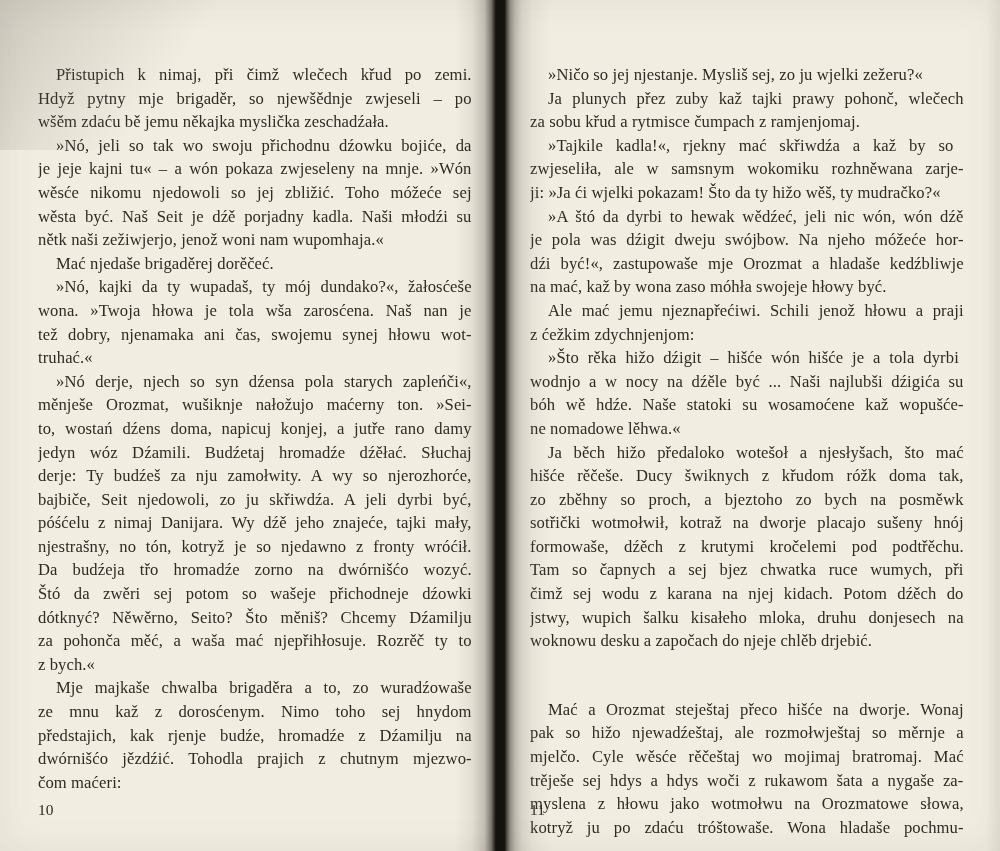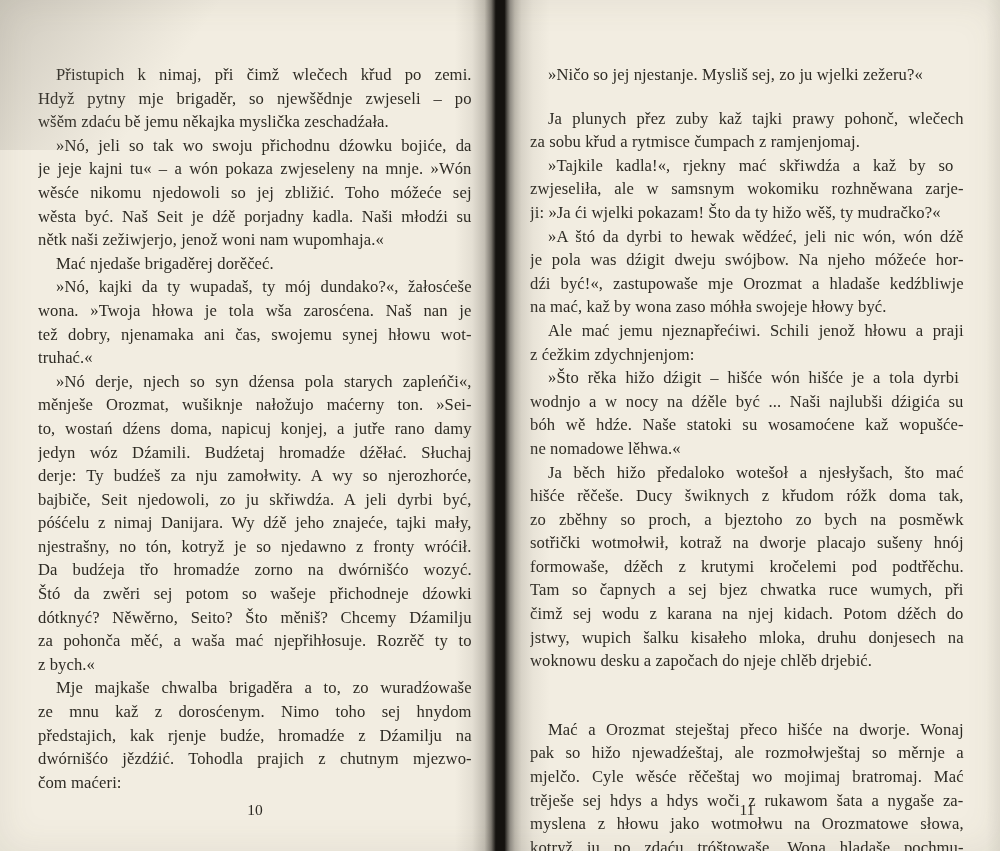--- a/index.html
+++ b/index.html
@@ -36,21 +36,21 @@
     overflow: hidden;
     text-align: left;
     letter-spacing: 0.1px;
   }
   .line.indent { text-indent: 18px; }
 
   .page-number {
     position: absolute;
     top: 801px;
     width: 434px;
-    text-align: center;
+    text-align: left;
     font-size: 15.5px;
     line-height: 18px;
     font-family: Liberation Serif, serif;
   }
   #left-num  { left: 38px; }
   #right-num { left: 33px; }
 
   
   .gutter {
     position: absolute;
@@ -143,21 +143,21 @@
       </div>
     <div class="page-number" id="left-num">10</div>
   </div>
 
   <div class="page" id="right-page">
     <div class="text-block" id="right-text">
         <div class="para">
           <div class="line indent final">»Ničo so jej njestanje. Mysliš sej, zo ju wjelki zežeru?«</div>
         </div>
         <div class="para">
-          <div class="line indent" style="word-spacing: 5.97148px; margin-top: 20px;">Ja plunych přez zuby kaž tajki prawy pohonč, wlečech</div>
+          <div class="line indent" style="word-spacing: 5.97148px;">Ja plunych přez zuby kaž tajki prawy pohonč, wlečech</div>
           <div class="line final">za sobu křud a rytmisce čumpach z ramjenjomaj.</div>
         </div>
         <div class="para">
           <div class="line indent" style="word-spacing: 8.44805px;">»Tajkile kadla!«, rjekny mać skřiwdźa a kaž by so</div>
           <div class="line" style="word-spacing: 8.36667px;">zwjeseliła, ale w samsnym wokomiku rozhněwana zarje-</div>
           <div class="line final">ji: »Ja ći wjelki pokazam! Što da ty hižo wěš, ty mudračko?«</div>
         </div>
         <div class="para">
           <div class="line indent" style="word-spacing: 3.55369px;">»A štó da dyrbi to hewak wědźeć, jeli nic wón, wón dźě</div>
           <div class="line" style="word-spacing: 5.43611px;">je pola was dźigit dweju swójbow. Na njeho móžeće hor-</div>

